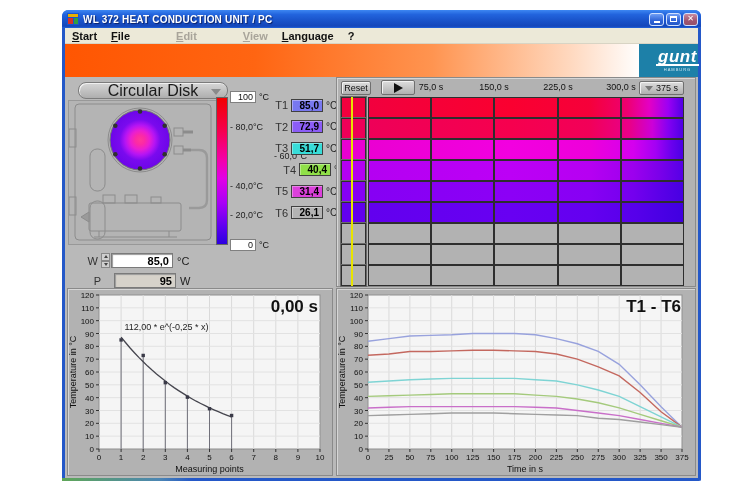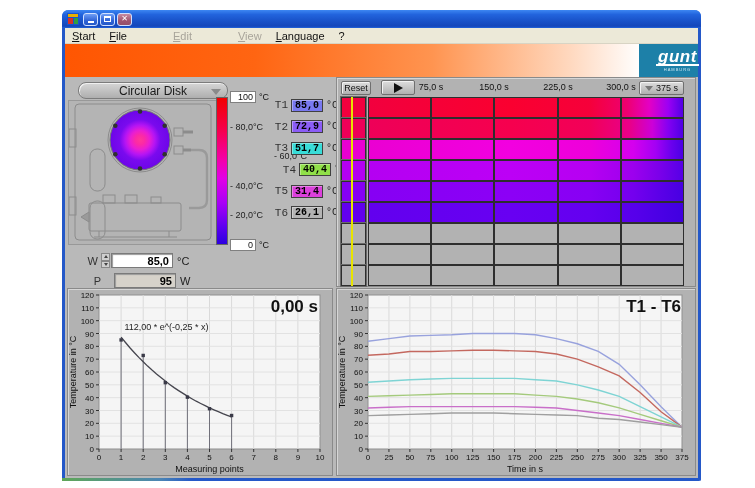--- a/index.html
+++ b/index.html
@@ -23,49 +23,49 @@
   .wbtn { width:15px; height:13px; border-radius:3px; border:1px solid #cfe0ff;
           display:flex; align-items:center; justify-content:center;
           background:linear-gradient(180deg,#6f9ef5,#2f63d6 60%,#2458c8); color:#fff; font-size:8px; line-height:1; }
   .wbtn.close { background:linear-gradient(180deg,#c88ba0,#a05570 60%,#94506a); }
   .wbtn.min i { display:block; width:6px; height:2px; background:#fff; margin-top:6px; }
   .wbtn.max i { display:block; width:7px; height:6px; border:1px solid #fff; border-top-width:2px; }
 
   .menubar { position:absolute; left:0; top:18px; width:633px; height:16px; background:#ece9d8;
              display:flex; align-items:center; gap:0; font-size:11px; color:#111;
              border-bottom:1px solid #d8d4c4; }
-  .menu-item { padding:1px 7px; cursor:default; }
+  .menu-item { padding:1px 7px; cursor:default;font-weight:bold; }
   .menu-item.disabled { color:#a8a49a;margin-left:32px; }
 
   .banner { position:absolute; left:0; top:34px; width:633px; height:33px;
             background:linear-gradient(90deg,#ff5602 0%,#ff6512 30%,#ff9450 58%,#ffd9c0 80%,#ffffff 91%); }
   .logo { position:absolute; right:0; top:0; width:59px; height:33px; display:flex; flex-direction:column;
           align-items:center; justify-content:center;padding-left:18px; }
   .logo-text { color:#fff; font-weight:bold; font-style:italic; font-size:17px; line-height:15px;
                border-bottom:2px solid #fff; padding:0 2px; letter-spacing:.5px; }
   .logo-sub { color:#cfe8f2; font-size:4px; letter-spacing:1px; margin-top:1px; }
 
   .client { position:absolute; left:0; top:67px; width:633px; height:401px; background:#b9b9b9; }
 
   
   .dropdown { position:absolute; left:13px; top:5px; width:150px; height:17px; border-radius:8px;
               background:linear-gradient(180deg,#d6d6d6,#aeaeae); border:1px solid #7c7c7c;
               box-shadow:inset 1px 1px 0 #f0f0f0; display:flex; align-items:center; justify-content:center;
-              font-size:12px; color:#1a1a1a; }
+              font-size:16px; color:#1a1a1a; }
   .dd-arrow { position:absolute; right:6px; top:6px; width:0; height:0;
               border-left:5px solid transparent; border-right:5px solid transparent; border-top:6px solid #8a8a8a; }
   .schematic { position:absolute; left:3px; top:23px; width:150px; height:145px; background:#b4b4b4;
                border:1px solid #989898; }
   .scale-bar { position:absolute; left:151px; top:20px; width:12px; height:148px; border:1px solid #666; }
   .scale-box { position:absolute; width:26px; height:12px; background:#fff; border:1px solid #808080;
                font-size:9px; color:#111; text-align:right; padding:0 2px; line-height:11px; }
   .scale-unit { position:absolute; font-size:9px; color:#111; }
   .scale-tick { position:absolute; font-size:9px; color:#222; white-space:nowrap; }
 
-  .sensor-row { position:absolute; height:14px; display:flex; align-items:center;font-family:Liberation Mono, monospace; }
+  .sensor-row { position:absolute; height:14px; display:flex; align-items:center; }
   .sensor-name { width:18px; font-size:11px; color:#333; text-align:right; margin-right:3px; }
   .sensor-val { width:32px; height:13px; border:1px solid #404040; box-shadow:inset 1px 1px 0 rgba(255,255,255,.35);
                 font-size:10px; font-weight:bold; color:#000; text-align:right; padding:0 3px; line-height:12px; }
   .sensor-unit { font-size:10px; color:#222; margin-left:3px; }
 
   .field { position:absolute; display:flex; align-items:center; }
   .field-label { font-size:11px; color:#333; width:12px; text-align:right; margin-right:3px; }
   .spinner { width:9px; height:15px; display:flex; flex-direction:column; margin-right:1px; }
   .spinner span { flex:1; background:#cfcfcf; border:1px solid #888; display:flex; align-items:center; justify-content:center; }
   .spinner i { width:0; height:0; border-left:2px solid transparent; border-right:2px solid transparent; }
@@ -108,20 +108,21 @@
   <div class="window">
     <div class="grip-green"></div>
 
     <div class="titlebar">
       <svg class="app-icon" viewBox="0 0 12 12">
         <rect x="0" y="0" width="12" height="12" fill="#1a55cc"></rect>
         <rect x="1" y="1" width="10" height="3" fill="#e8b000"></rect>
         <rect x="1" y="5" width="5" height="6" fill="#d83028"></rect>
         <rect x="7" y="5" width="4" height="6" fill="#30a040"></rect>
       </svg>
+      <span class="title">WL 372 HEAT CONDUCTION UNIT / PC</span>
       <span class="winbtns">
         <span class="wbtn min">
             <i></i>
           </span>
         <span class="wbtn max">
             <i></i>
           </span>
         <span class="wbtn close">✕</span>
       </span>
     </div>

